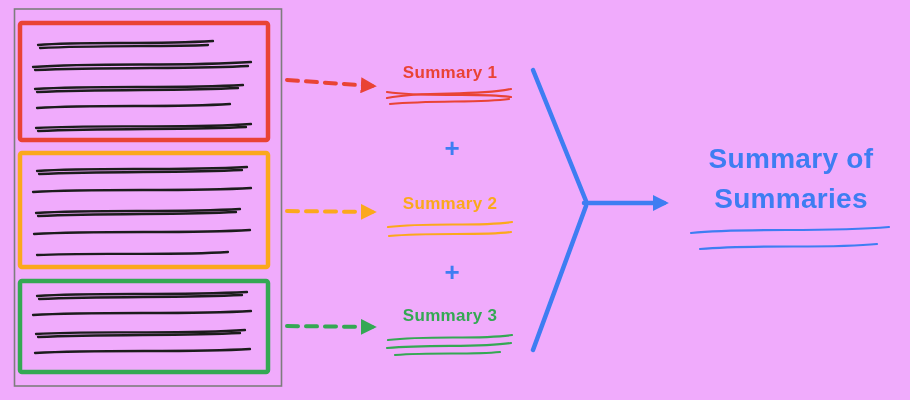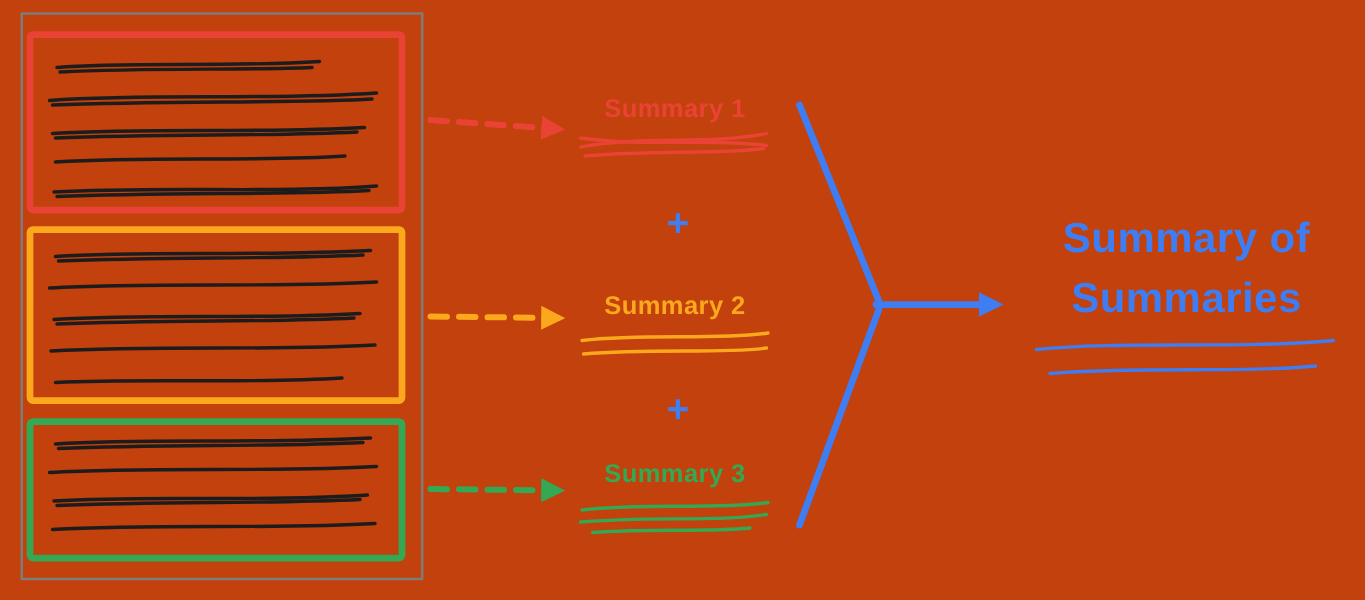--- a/index.html
+++ b/index.html
@@ -1,19 +1,19 @@
 <!DOCTYPE html>
 <html><head>
 <meta charset="utf-8">
 <style>
   html,body{margin:0;padding:0;background:#f0efed;}
   #stage{
     position:relative;
     width:910px;height:400px;
-    background:#c2410c;
+    background:#f0abfc;
     overflow:hidden;
     font-family:"Liberation Sans",sans-serif;
   }
   svg{display:block;}
   text{font-family:"Liberation Sans",sans-serif;}
   .chunk-label{font-size:17px;font-weight:700;letter-spacing:.3px;}
   .plus{font-size:26px;font-weight:700;}
   .final-label{font-size:28px;font-weight:700;letter-spacing:.3px;}
   .ink{stroke:#1c1c1c;stroke-width:2.3;fill:none;stroke-linecap:round;}
   .scrib{fill:none;stroke-width:2.2;stroke-linecap:round;}

